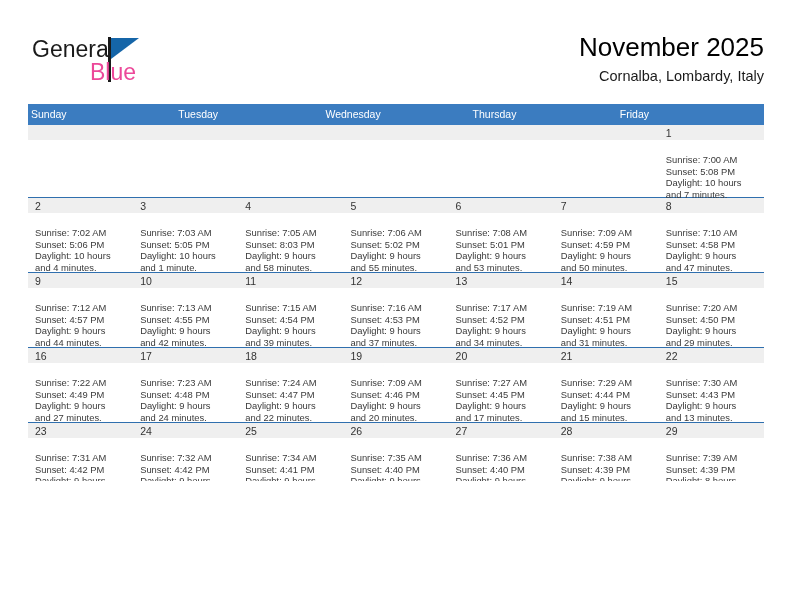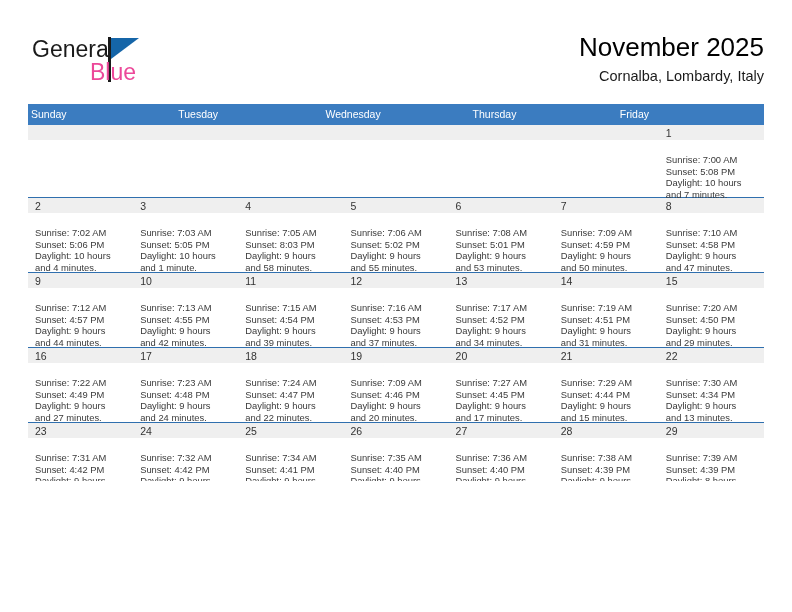--- a/index.html
+++ b/index.html
@@ -361,21 +361,21 @@
             <div class="day-cell">
               <div class="day-num">21</div>
               <div class="day-info">Sunrise: 7:29 AM
 Sunset: 4:44 PM
 Daylight: 9 hours
 and 15 minutes.</div>
             </div>
             <div class="day-cell">
               <div class="day-num">22</div>
               <div class="day-info">Sunrise: 7:30 AM
-Sunset: 4:34 PM
+Sunset: 4:43 PM
 Daylight: 9 hours
 and 13 minutes.</div>
             </div>
           </div>
         </div>
         <div class="week-row r5">
           <div class="daynum-band"></div>
           <div class="week-inner">
             <div class="day-cell">
               <div class="day-num">23</div>

